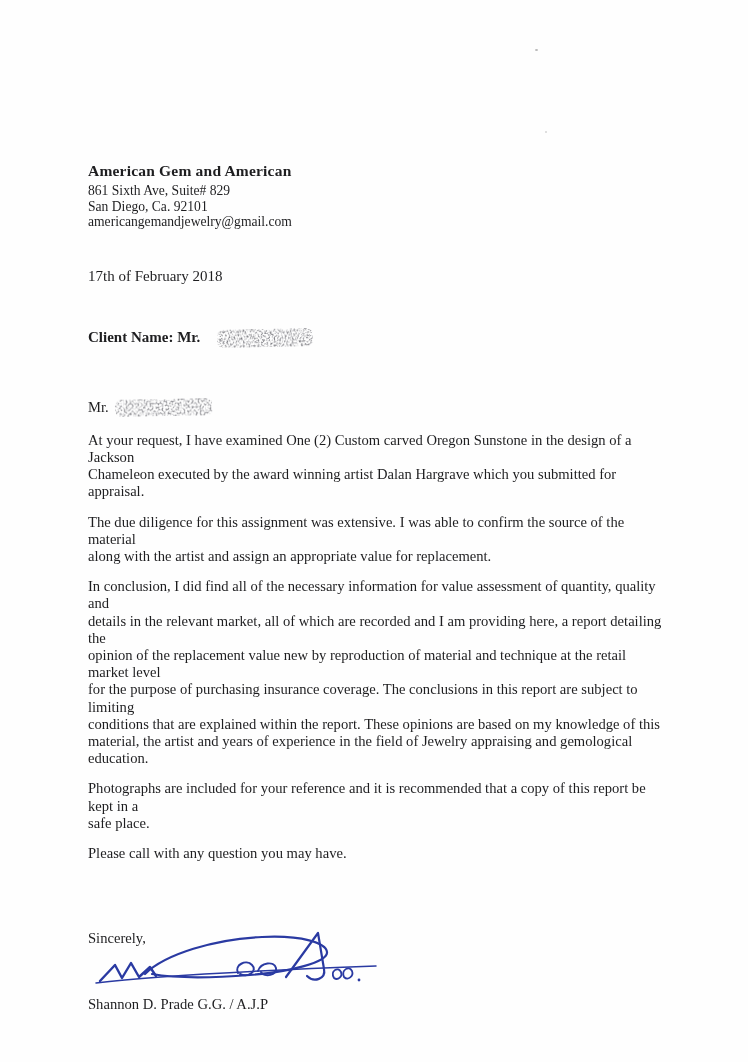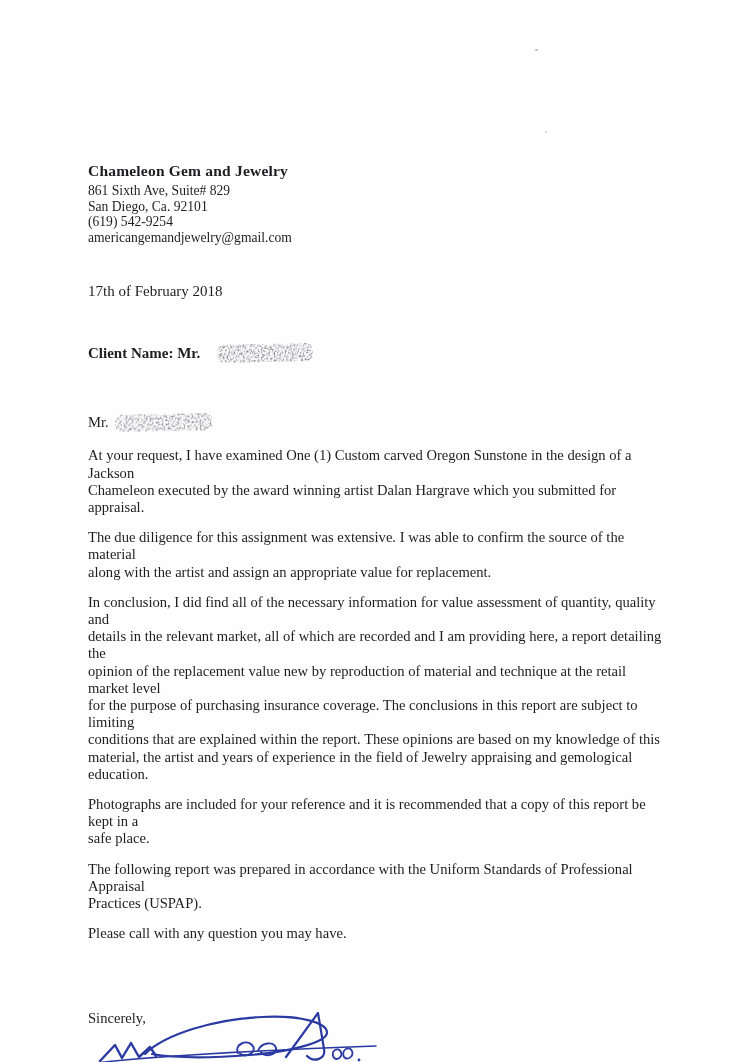--- a/index.html
+++ b/index.html
@@ -108,24 +108,23 @@
 <body>
 
 <div class="page">
 
   <span class="speck s1"></span>
   <span class="speck s2"></span>
 
   <div class="content">
 
     <div>
-      <p class="company">Chameleon Gem and Jewelry</p>
+      <p class="company">American Gem and American</p>
       <p class="addr">861 Sixth Ave, Suite# 829</p>
       <p class="addr">San Diego, Ca. 92101</p>
-      <p class="addr">(619) 542-9254</p>
       <p class="addr">americangemandjewelry@gmail.com</p>
     </div>
 
     <div class="date-line">17th of February 2018</div>
 
     <div class="client-line">
       <span>Client Name: Mr.</span>
       <svg class="redact" width="98" height="22" style="transform:rotate(-1.2deg)">
         <defs>
           <filter id="sp1" x="-10%" y="-10%" width="120%" height="120%">
@@ -145,34 +144,32 @@
           <filter id="sp2" x="-10%" y="-10%" width="120%" height="120%">
             <feTurbulence type="fractalNoise" baseFrequency="0.5" numOctaves="3" seed="29"></feTurbulence>
             <feColorMatrix type="matrix" values="0 0 0 0 0.17  0 0 0 0 0.17  0 0 0 0 0.19  0 0 0 2.5 -1.1"></feColorMatrix>
             <feComposite operator="in" in2="SourceGraphic"></feComposite>
           </filter>
         </defs>
         <rect x="1" y="2" width="98" height="17" rx="7" filter="url(#sp2)"></rect>
       </svg>
     </div>
 
-    <p class="para first">At your request, I have examined One (1) Custom carved Oregon Sunstone in the design of a Jackson
+    <p class="para first">At your request, I have examined One (2) Custom carved Oregon Sunstone in the design of a Jackson
 Chameleon executed by the award winning artist Dalan Hargrave which you submitted for appraisal.</p>
     <p class="para">The due diligence for this assignment was extensive. I was able to confirm the source of the material
 along with the artist and assign an appropriate value for replacement.</p>
     <p class="para">In conclusion, I did find all of the necessary information for value assessment of quantity, quality and
 details in the relevant market, all of which are recorded and I am providing here, a report detailing the
 opinion of the replacement value new by reproduction of material and technique at the retail market level
 for the purpose of purchasing insurance coverage. The conclusions in this report are subject to limiting
 conditions that are explained within the report. These opinions are based on my knowledge of this
 material, the artist and years of experience in the field of Jewelry appraising and gemological education.</p>
     <p class="para">Photographs are included for your reference and it is recommended that a copy of this report be kept in a
 safe place.</p>
-    <p class="para">The following report was prepared in accordance with the Uniform Standards of Professional Appraisal
-Practices (USPAP).</p>
     <p class="para">Please call with any question you may have.</p>
 
     <div class="sig-block">
       <span class="valediction">Sincerely,</span>
       <svg class="signature-svg" width="292" height="64" viewBox="0 0 292 64" fill="none" stroke="#2a3aa2" stroke-linecap="round" stroke-linejoin="round">
 
         <path d="M6,57 C70,49 180,44 286,40" stroke-width="1.5"></path>
 
         <path d="M10,55 L25,39 L32,52 L41,37 L49,51 L60,41 L66,50" stroke-width="2.4"></path>
 

